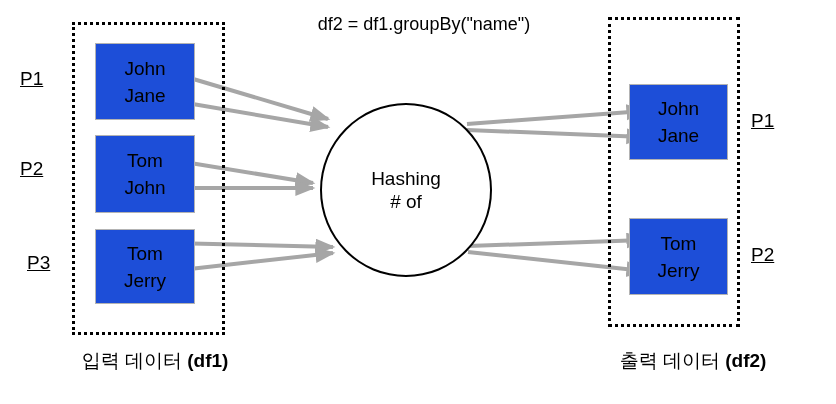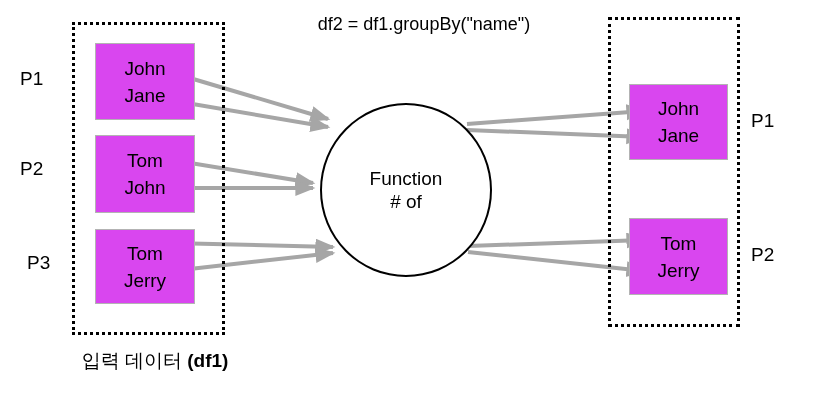--- a/index.html
+++ b/index.html
@@ -26,41 +26,42 @@
   }
 
   .dotted-box {
     border: 3px dotted #000000;
     box-sizing: border-box;
   }
   .dotted-left  { left: 72px;  top: 22px; width: 153px; height: 313px; }
   .dotted-right { left: 608px; top: 17px; width: 132px; height: 310px; }
 
   .pbox {
-    background: #d946ef;
+    background: #1d4ed8;
     border: 1px solid #b3b3b3;
     box-sizing: border-box;
     display: flex;
     flex-direction: column;
     align-items: center;
     justify-content: center;
     font-size: 19px;
     line-height: 27px;
     text-align: center;
   }
   .pbox-l1 { left: 95px;  top: 43px;  width: 100px; height: 77px; }
   .pbox-l2 { left: 95px;  top: 135px; width: 100px; height: 78px; }
   .pbox-l3 { left: 95px;  top: 229px; width: 100px; height: 75px; }
   .pbox-r1 { left: 629px; top: 84px;  width: 99px;  height: 76px; }
   .pbox-r2 { left: 629px; top: 218px; width: 99px;  height: 77px; }
 
   .plabel {
     font-size: 19px;
     width: 34px;
     white-space: nowrap;
+    text-decoration: underline;
   }
   .plabel-l1 { left: 20px;  top: 68px; }
   .plabel-l2 { left: 20px;  top: 158px; }
   .plabel-l3 { left: 27px;  top: 252px; }
   .plabel-r1 { left: 751px; top: 110px; }
   .plabel-r2 { left: 751px; top: 244px; }
 
   .hash-circle {
     left: 320px; top: 103px;
     width: 168px; height: 170px;
@@ -142,32 +143,35 @@
   <div class="abs pbox pbox-l3">
     <div>Tom</div>
     <div>Jerry</div>
   </div>
 
   <div class="abs caption caption-left">
     <span>입력 데이터 </span><b>(df1)</b>
   </div>
 
   <div class="abs hash-circle">
-    <div>Function</div>
+    <div>Hashing</div>
     <div># of</div>
   </div>
 
   <div class="abs dotted-box dotted-right"></div>
 
   <div class="abs plabel plabel-r1">P1</div>
   <div class="abs plabel plabel-r2">P2</div>
 
   <div class="abs pbox pbox-r1">
     <div>John</div>
     <div>Jane</div>
   </div>
   <div class="abs pbox pbox-r2">
     <div>Tom</div>
     <div>Jerry</div>
   </div>
 
+  <div class="abs caption caption-right">
+    <span>출력 데이터 </span><b>(df2)</b>
+  </div>
 
 </div>
 
 </body></html>

